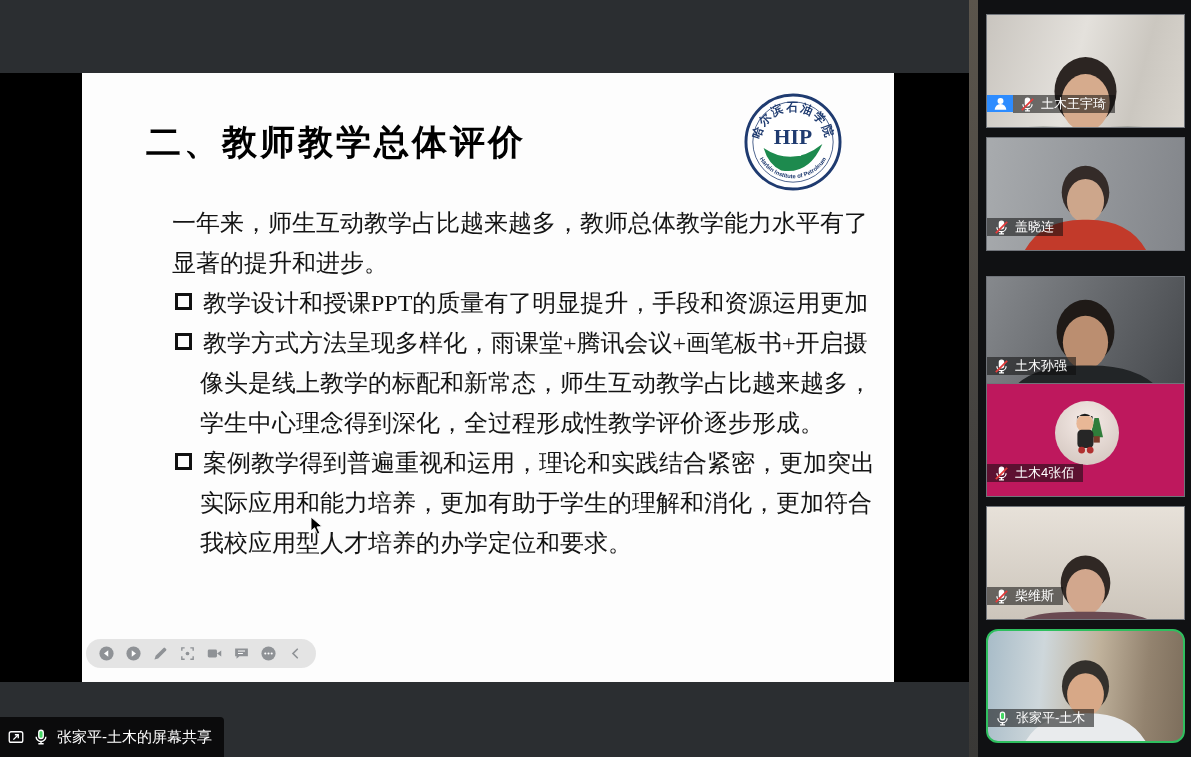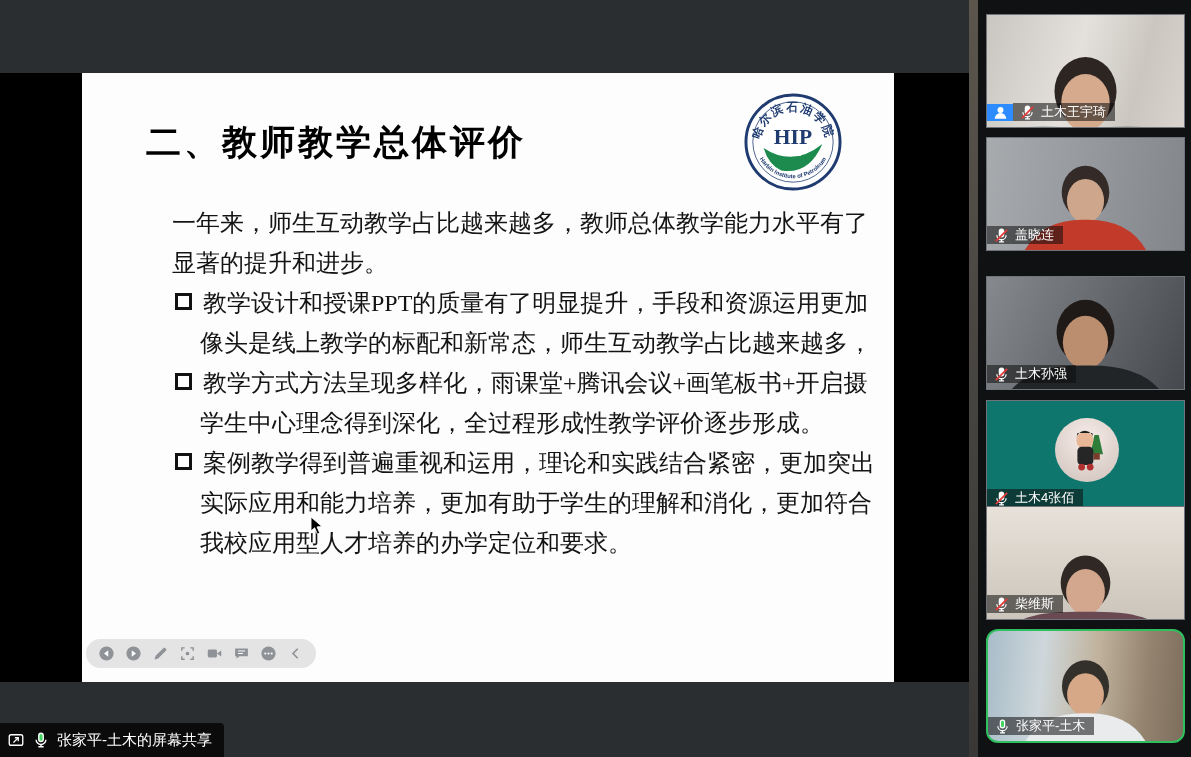--- a/index.html
+++ b/index.html
@@ -25,35 +25,35 @@
        transform:translateY(-1px)}
 
   .toolbar{position:absolute;left:4px;top:566px;height:29px;display:flex;align-items:center;
            gap:10px;padding:0 12px;background:rgba(226,226,226,.92);border-radius:15px}
   .tb-icon{width:17px;height:17px;display:inline-flex;cursor:pointer}
   .tb-icon svg{width:100%;height:100%}
 
   .cursor{position:absolute;left:228px;top:443px;width:14px;height:20px}
 
   
-  .share-badge{position:absolute;left:0;bottom:0;height:34px;display:flex;align-items:center;
+  .share-badge{position:absolute;left:0;bottom:0;height:40px;display:flex;align-items:center;
                gap:7px;padding:0 12px 0 7px;background:#0b0b0c;color:#fff;font-size:15px;
                z-index:6;border-top-right-radius:4px;white-space:nowrap}
   .bicon{width:18px;height:18px;display:inline-flex}
   .bicon svg{width:100%;height:100%}
 
   
   .sb-scroll{position:absolute;left:969px;top:0;width:9px;height:757px;
              background:linear-gradient(#5b554c,#454340 55%,#393836)}
   .sidebar{position:absolute;left:978px;top:0;width:213px;height:757px;background:#101113}
   .tile{position:absolute;left:8px;width:199px;height:114px;border:1px solid #70747a;
         box-sizing:border-box;overflow:hidden;background:#222;cursor:pointer}
   .tile.active{border:2px solid #2fbf5f}
   .tile svg.vid{position:absolute;left:0;top:0;width:100%;height:100%}
-  .tile-ov{position:absolute;left:0;bottom:6px;display:flex;align-items:flex-end;height:26px}
+  .tile-ov{position:absolute;left:0;bottom:6px;display:flex;align-items:flex-start;height:26px}
   .role-badge{width:26px;display:flex;align-items:center;justify-content:center;background:#2d8cff}
   .role-badge svg{width:17px;height:17px}
   .tile-label{display:flex;align-items:center;gap:5px;background:rgba(12,12,12,.55);
               padding:0 9px 0 6px;font-size:13px;color:#fff;white-space:nowrap}
   .mic{width:17px;height:17px;display:inline-flex}
   .mic svg{width:100%;height:100%}
   .avatar-circle{position:absolute;left:68px;top:17px;width:64px;height:64px;border-radius:50%;
                  background:radial-gradient(circle at 50% 32%,#f6ece8,#cfc1ba)}
   .avatar-circle svg{width:100%;height:100%}
 </style>
@@ -85,22 +85,22 @@
         <text x="50" y="64" text-anchor="middle" font-size="8" font-weight="bold" fill="#ffffff">2003</text>
         <text font-size="6" fill="#1f3b70" font-weight="bold">
           <textPath href="#arcBot" startOffset="50%" text-anchor="middle">Harbin Institute of Petroleum</textPath>
         </text>
       </svg>
 
       <div class="slide-body" id="slide-body">
           <div class="bline intro"><span>一年来，师生互动教学占比越来越多，教师总体教学能力水平有了</span></div>
           <div class="bline intro"><span>显著的提升和进步。</span></div>
           <div class="bline bullet"><span class="bsq"></span><span>教学设计和授课PPT的质量有了明显提升，手段和资源运用更加</span></div>
+          <div class="bline bullet"><span class="bsq"></span><span>教学方式方法呈现多样化，雨课堂+腾讯会议+画笔板书+开启摄</span></div>
           <div class="bline cont"><span>像头是线上教学的标配和新常态，师生互动教学占比越来越多，</span></div>
-          <div class="bline bullet"><span class="bsq"></span><span>教学方式方法呈现多样化，雨课堂+腾讯会议+画笔板书+开启摄</span></div>
           <div class="bline cont"><span>学生中心理念得到深化，全过程形成性教学评价逐步形成。</span></div>
           <div class="bline bullet"><span class="bsq"></span><span>案例教学得到普遍重视和运用，理论和实践结合紧密，更加突出</span></div>
           <div class="bline cont"><span>实际应用和能力培养，更加有助于学生的理解和消化，更加符合</span></div>
           <div class="bline cont"><span>我校应用型人才培养的办学定位和要求。</span></div>
         </div>
 
       <div class="toolbar" id="toolbar">
           <span class="tb-icon">
             <svg viewBox="0 0 24 24">
               <circle cx="12" cy="12" r="10" fill="#8f9296"></circle>
@@ -246,21 +246,21 @@
                     <path d="M5.5 11.5a6.5 6.5 0 0 0 13 0"></path>
                     <path d="M12 18v3M8.5 21h7"></path>
                   </g>
                   <path d="M4 20L20 4" stroke="#e23b3b" stroke-width="2.5"></path>
                 </svg>
               </span>
               <span class="pname">土木孙强</span>
             </span>
           </div>
         </div>
-        <div class="tile" style="top: 383px; background: #0f766e; margin-top: 17px;">
+        <div class="tile" style="top: 383px; background: #be185d;">
           <div class="avatar-circle"><svg viewBox="0 0 60 60">
               <path d="M37 16 L33 34 H45 L41 16 Z" fill="#2f7d3a"></path>
               <rect x="36" y="33" width="6" height="6" fill="#7a3b2a"></rect>
               <circle cx="28" cy="21" r="8" fill="#e8b796"></circle>
               <path d="M20 20 a8 8 0 0 1 16 0 l-1 -6 h-14 z" fill="#1d1d1d"></path>
               <rect x="21" y="27" width="15" height="17" rx="4" fill="#262626"></rect>
               <circle cx="25" cy="46" r="3.2" fill="#b03030"></circle>
               <circle cx="33" cy="46" r="3.2" fill="#b03030"></circle>
             </svg></div>
           <div class="tile-ov">

